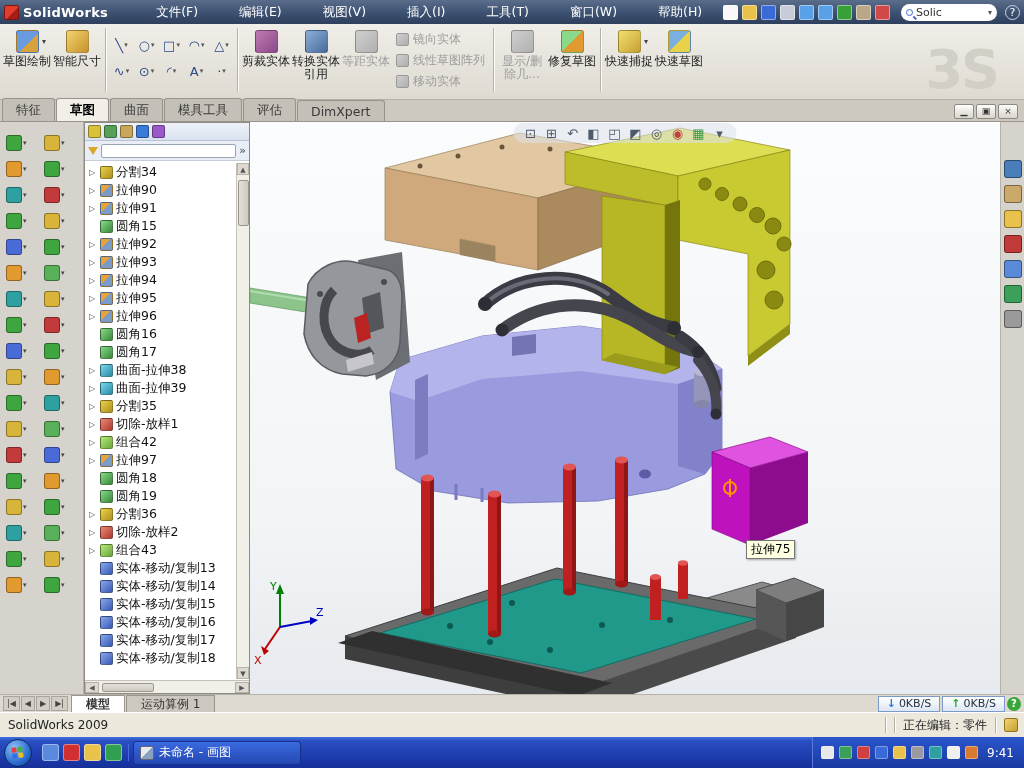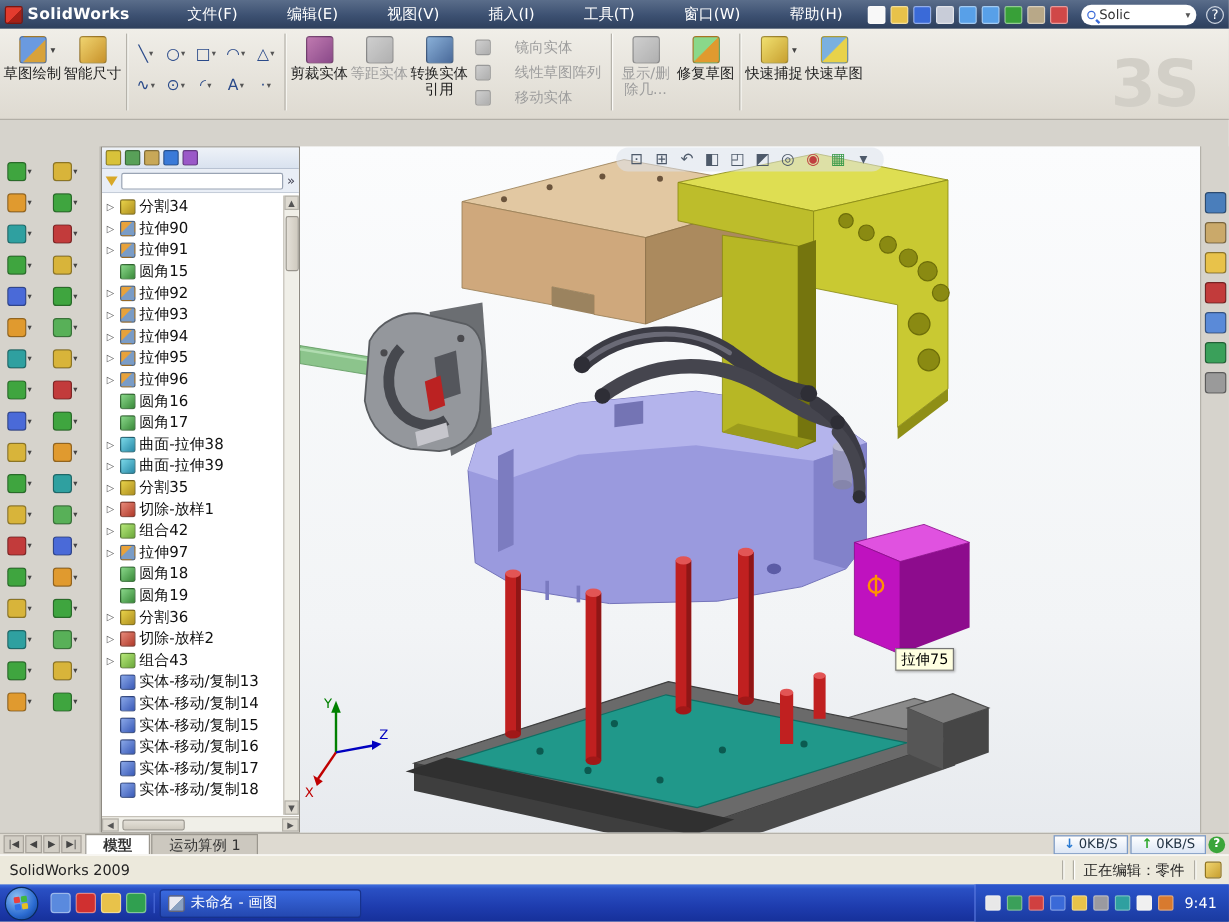--- a/index.html
+++ b/index.html
@@ -40,21 +40,21 @@
   .rlbl { font-size:12px; line-height:13px; text-align:center; color:#1f1f1f; width:48px;
     word-break:break-all; }
   .rbtn.dis .rlbl { color:#9d9d9d; }
   .rbtn.dis .ric { background:linear-gradient(135deg,#cfcfcf,#b0b0b0) !important; }
   .vsep { width:1px; height:64px; background:#b5b2aa; margin:2px 3px 0 3px; box-shadow:1px 0 0 #fbfaf7; }
   .sgrid { display:grid; grid-template-columns:repeat(5,25px); grid-auto-rows:26px; margin-top:6px; }
   .stool { display:flex; align-items:center; justify-content:center; gap:1px; border:1px solid transparent; }
   .stool .g { font-style:normal; font-size:13px; color:#2a4a8a; }
   .stool .dd { font-style:normal; font-size:7px; color:#555; }
   .rstack { display:flex; flex-direction:column; margin-top:3px; }
-  .sbtn { height:21px; display:flex; align-items:center; gap:20px; padding:0 5px; font-size:12px;
+  .sbtn { height:21px; display:flex; align-items:center; gap:4px; padding:0 5px; font-size:12px;
     color:#9d9d9d; white-space:nowrap; }
   .sbtn .sic { width:13px; height:13px; border-radius:2px; background:linear-gradient(135deg,#cfcfcf,#aeaeae);
     border:1px solid #999; flex:none; }
 
   
   .cmdtabs { position:absolute; left:0; top:100px; width:1024px; height:22px;
     background:#cdc9c0; border-bottom:1px solid #98948c; display:flex; align-items:flex-end; padding-left:2px; }
   .ctab { padding:3px 13px 2px 13px; font-size:12.5px; color:#3a3a3a; background:#c4c0b7;
     border:1px solid #98948c; border-bottom:none; border-radius:3px 3px 0 0; margin-right:1px; }
   .ctab.on { background:#f1efe8; color:#000; font-weight:bold; }
@@ -295,27 +295,27 @@
           <i class="dd">▾</i>
         </span>
       </div>
 
     <div class="vsep"></div>
 
     <div class="rbtn">
       <span class="ric" style="background:linear-gradient(135deg,#c07ab0,#8a4a8a);"></span>
       <span class="rlbl">剪裁实体</span>
     </div>
+    <div class="rbtn">
+      <span class="ric" style="background:linear-gradient(135deg,#8ab0d8,#4a6a9a);"></span>
+      <span class="rlbl">转换实体引用</span>
+    </div>
     <div class="rbtn dis">
       <span class="ric"></span>
       <span class="rlbl">等距实体</span>
-    </div>
-    <div class="rbtn">
-      <span class="ric" style="background:linear-gradient(135deg,#8ab0d8,#4a6a9a);"></span>
-      <span class="rlbl">转换实体引用</span>
     </div>
 
     <div class="rstack">
       <div class="sbtn">
         <span class="sic"></span>
         <span>镜向实体</span>
       </div>
       <div class="sbtn">
         <span class="sic"></span>
         <span>线性草图阵列</span>
@@ -343,20 +343,41 @@
       <span class="ric" style="background:linear-gradient(135deg,#f0e070,#c8a030);"></span>
       <span class="dd">▾</span>
       <span class="rlbl">快速捕捉</span>
     </div>
     <div class="rbtn">
       <span class="ric" style="background:linear-gradient(135deg,#7ab0e0 50%,#e8d24a 50%);"></span>
       <span class="rlbl">快速草图</span>
     </div>
   </div>
 
+  <div class="cmdtabs">
+    <div style="display:flex;align-items:flex-end;">
+
+        <span class="ctab">特征</span>
+
+        <span class="ctab on">草图</span>
+
+        <span class="ctab">曲面</span>
+
+        <span class="ctab">模具工具</span>
+
+        <span class="ctab">评估</span>
+
+        <span class="ctab">DimXpert</span>
+      </div>
+    <div class="doc-controls">
+      <span class="doc-ctl">▁</span>
+      <span class="doc-ctl">▣</span>
+      <span class="doc-ctl">×</span>
+    </div>
+  </div>
 
   <div class="workarea">
 
     <div class="side-toolbar">
 
         <div class="side-cell">
           <span class="side-ic" style="background: rgb(63, 165, 63);"></span>
           <span class="dd">▾</span>
         </div>
 

